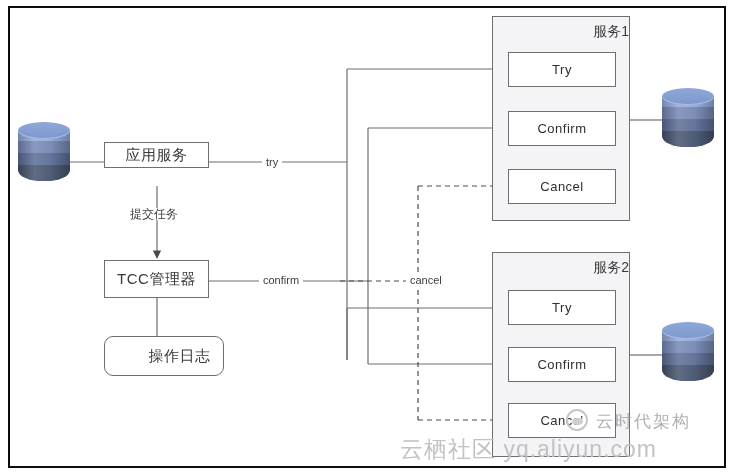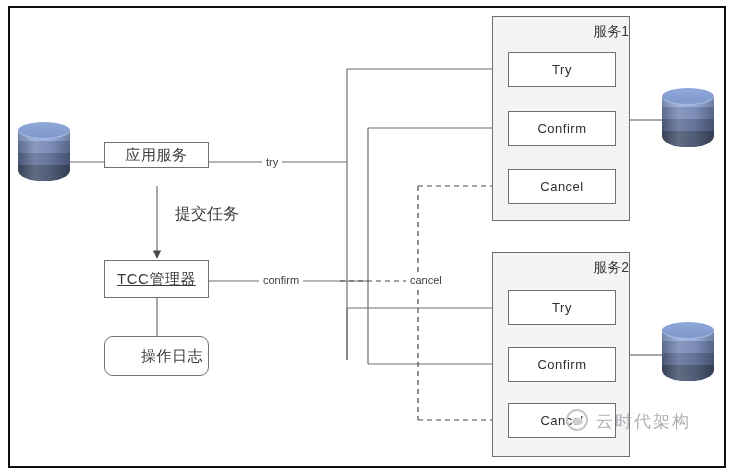--- a/index.html
+++ b/index.html
@@ -60,21 +60,21 @@
   
   .edge-label {
     position: absolute;
     font-size: 11px;
     color: #3d3d3d;
     background: #ffffff;
     padding: 0 4px;
     white-space: nowrap;
     line-height: 12px;
   }
-  .edge-label.cn { font-size: 16px; margin-left: 45px; }
+  .edge-label.cn { font-size: 12px; }
 
   
   .db { position: absolute; }
   .db .top {
     position: absolute; left: 0; top: 0;
     width: 100%; height: 26%;
     border-radius: 50%;
     background: linear-gradient(180deg,#8fa8d8 0%, #7e97cd 100%);
     box-shadow: inset 0 -1px 0 rgba(255,255,255,.35);
     z-index: 3;
@@ -198,25 +198,25 @@
     </div>
     <div class="top"></div>
   </div>
 
   <div class="node cn" style="left:104px; top:142px; width:105px; height:26px;">
     <span>应用服务</span>
   </div>
 
   <div class="edge-label cn" style="left:126px; top:208px;">提交任务</div>
 
-  <div class="node cn" style="left:104px; top:260px; width:105px; height:38px;text-decoration:underline;">
+  <div class="node cn" style="left:104px; top:260px; width:105px; height:38px;">
     <span>TCC管理器</span>
   </div>
 
-  <div class="node cn rounded" style="left:104px; top:336px; width:105px; height:40px;padding-left:31px;">
+  <div class="node cn rounded" style="left:104px; top:336px; width:120px; height:40px;padding-left:31px;">
     <span>操作日志</span>
   </div>
 
   <div class="edge-label" style="left:262px; top:156px;">try</div>
 
   <div class="edge-label" style="left:259px; top:274px;">confirm</div>
 
   <div class="edge-label" style="left:406px; top:274px;">cancel</div>
 
   <div class="group-box" style="left:492px; top:16px; width:138px; height:205px;">
@@ -256,14 +256,15 @@
 
   <div class="db" style="left:662px; top:322px; width:52px; height:64px;">
     <div class="body">
       <div class="shade"></div>
     </div>
     <div class="top"></div>
   </div>
 
   <div id="wm-logo"></div>
   <div class="wm" id="wm-brand">云时代架构</div>
+  <div class="wm" id="wm-site">云栖社区 yq.aliyun.com</div>
 
 </div>
 
 </body></html>

